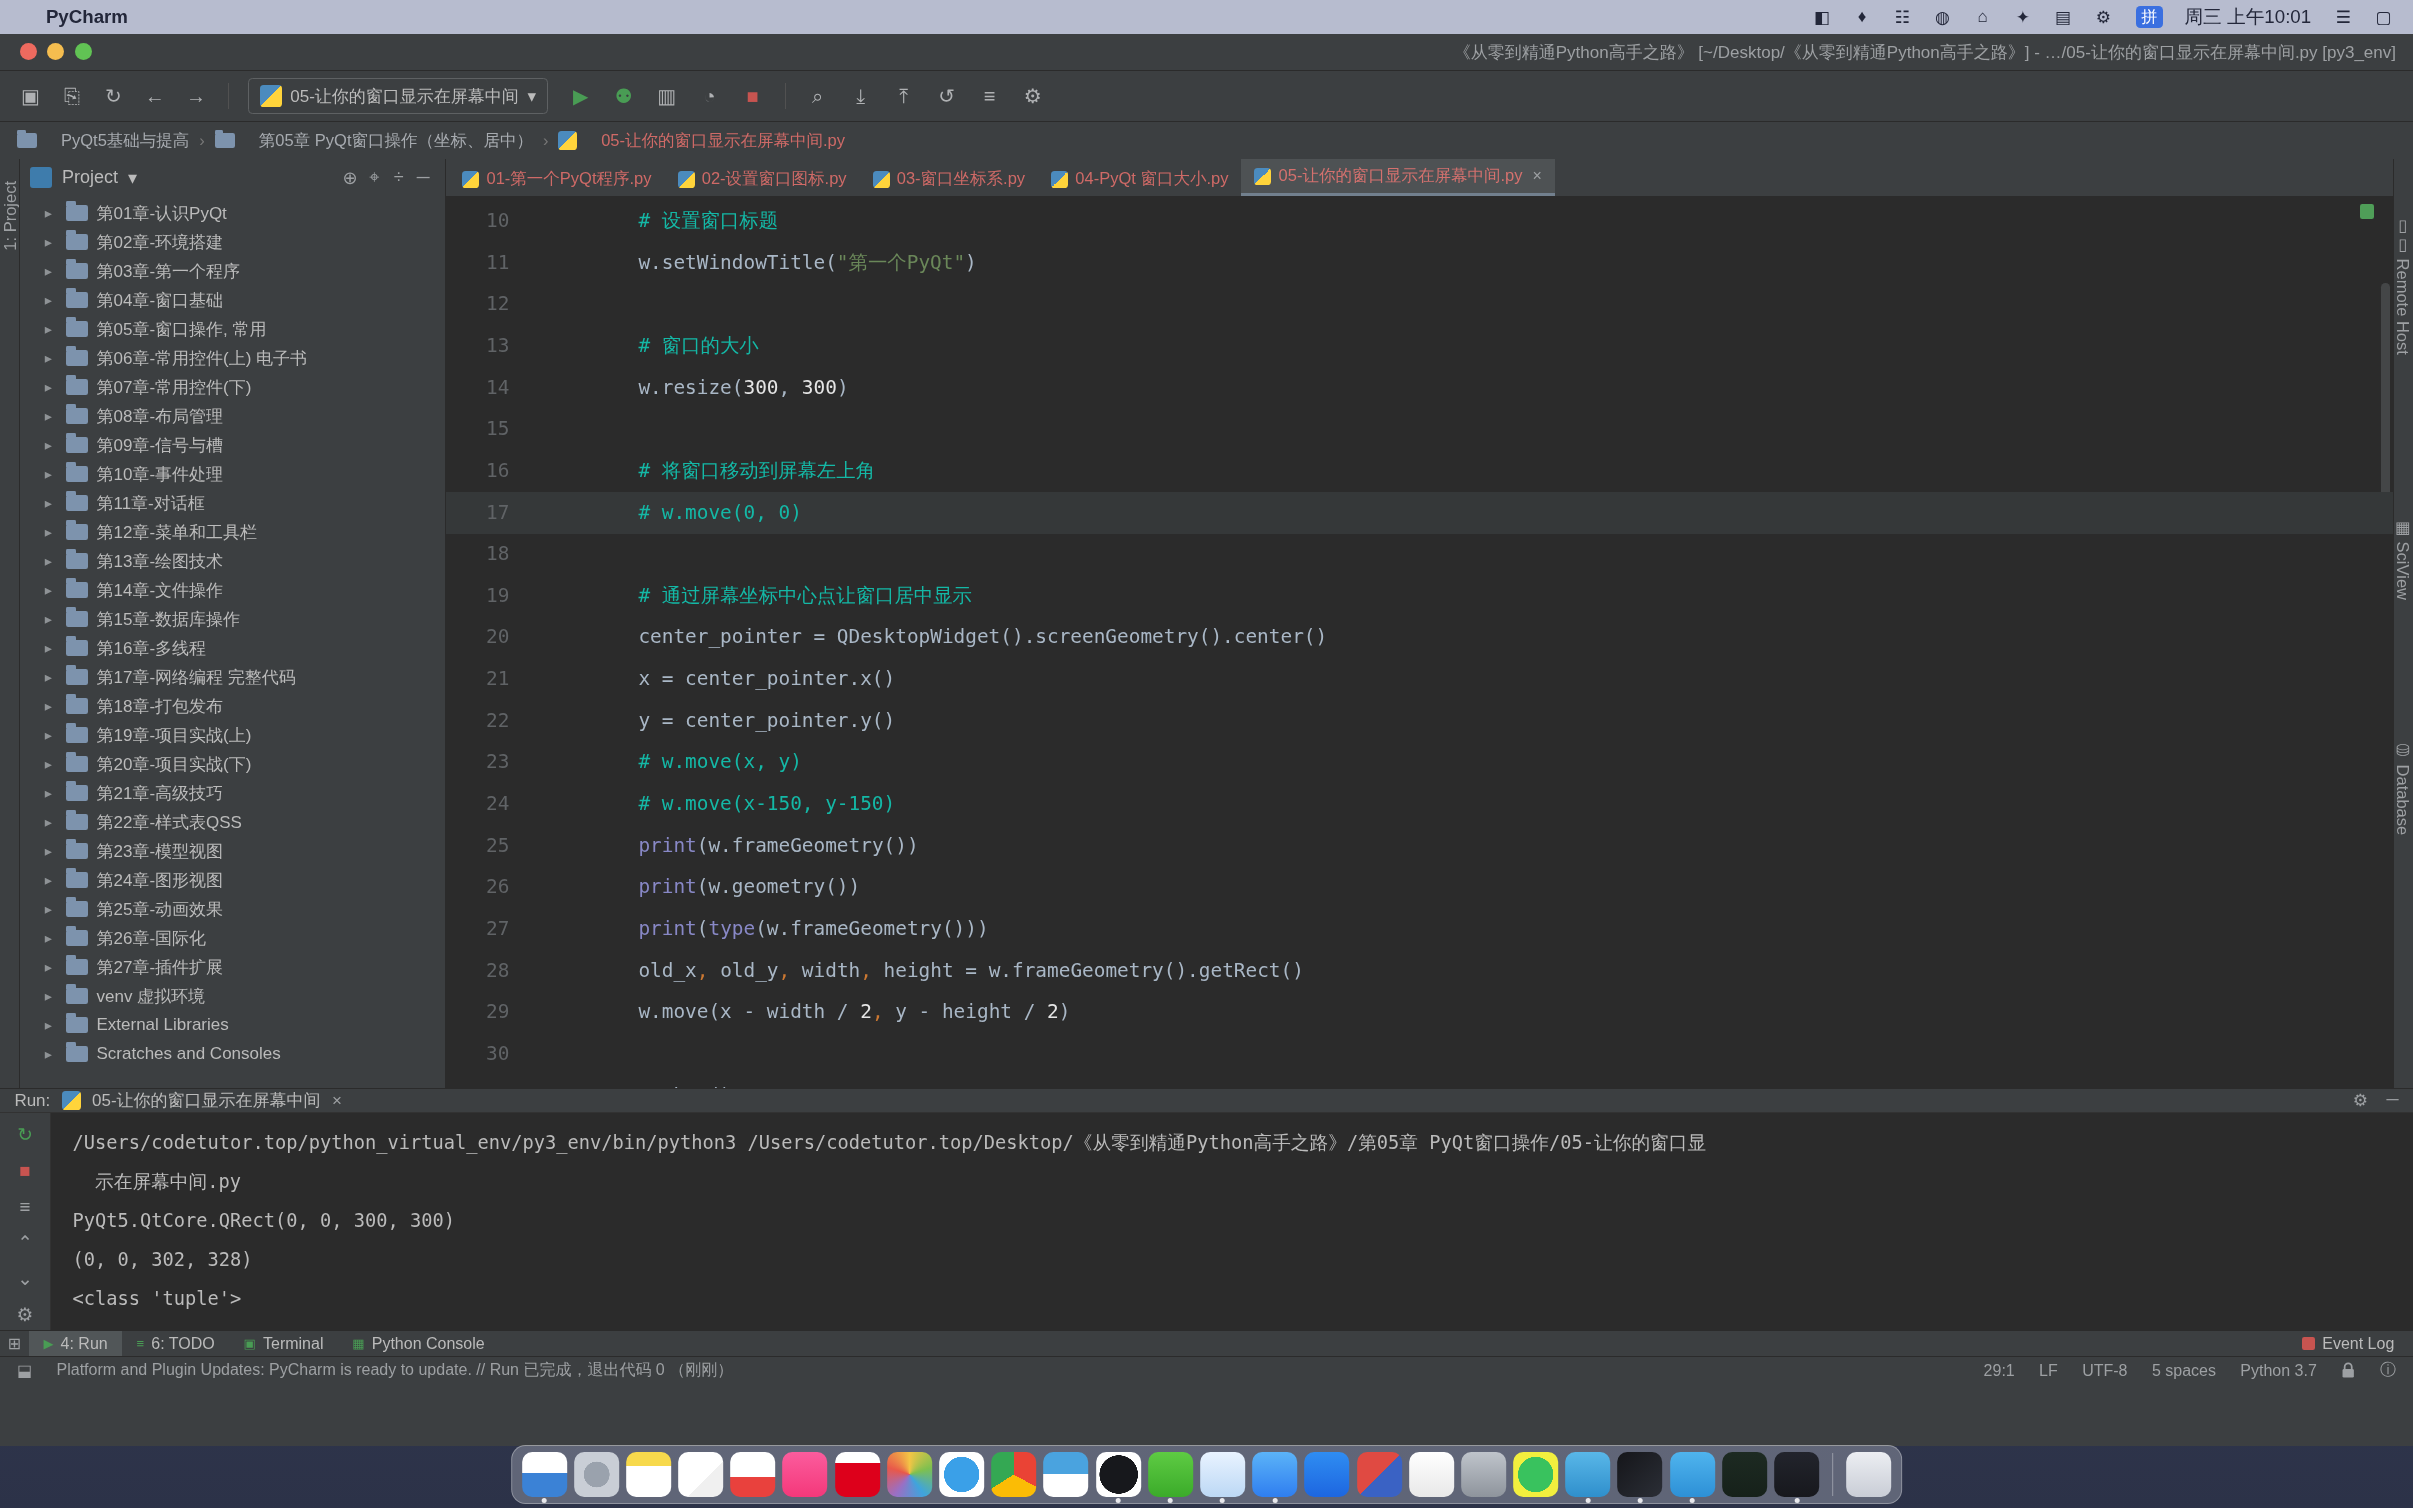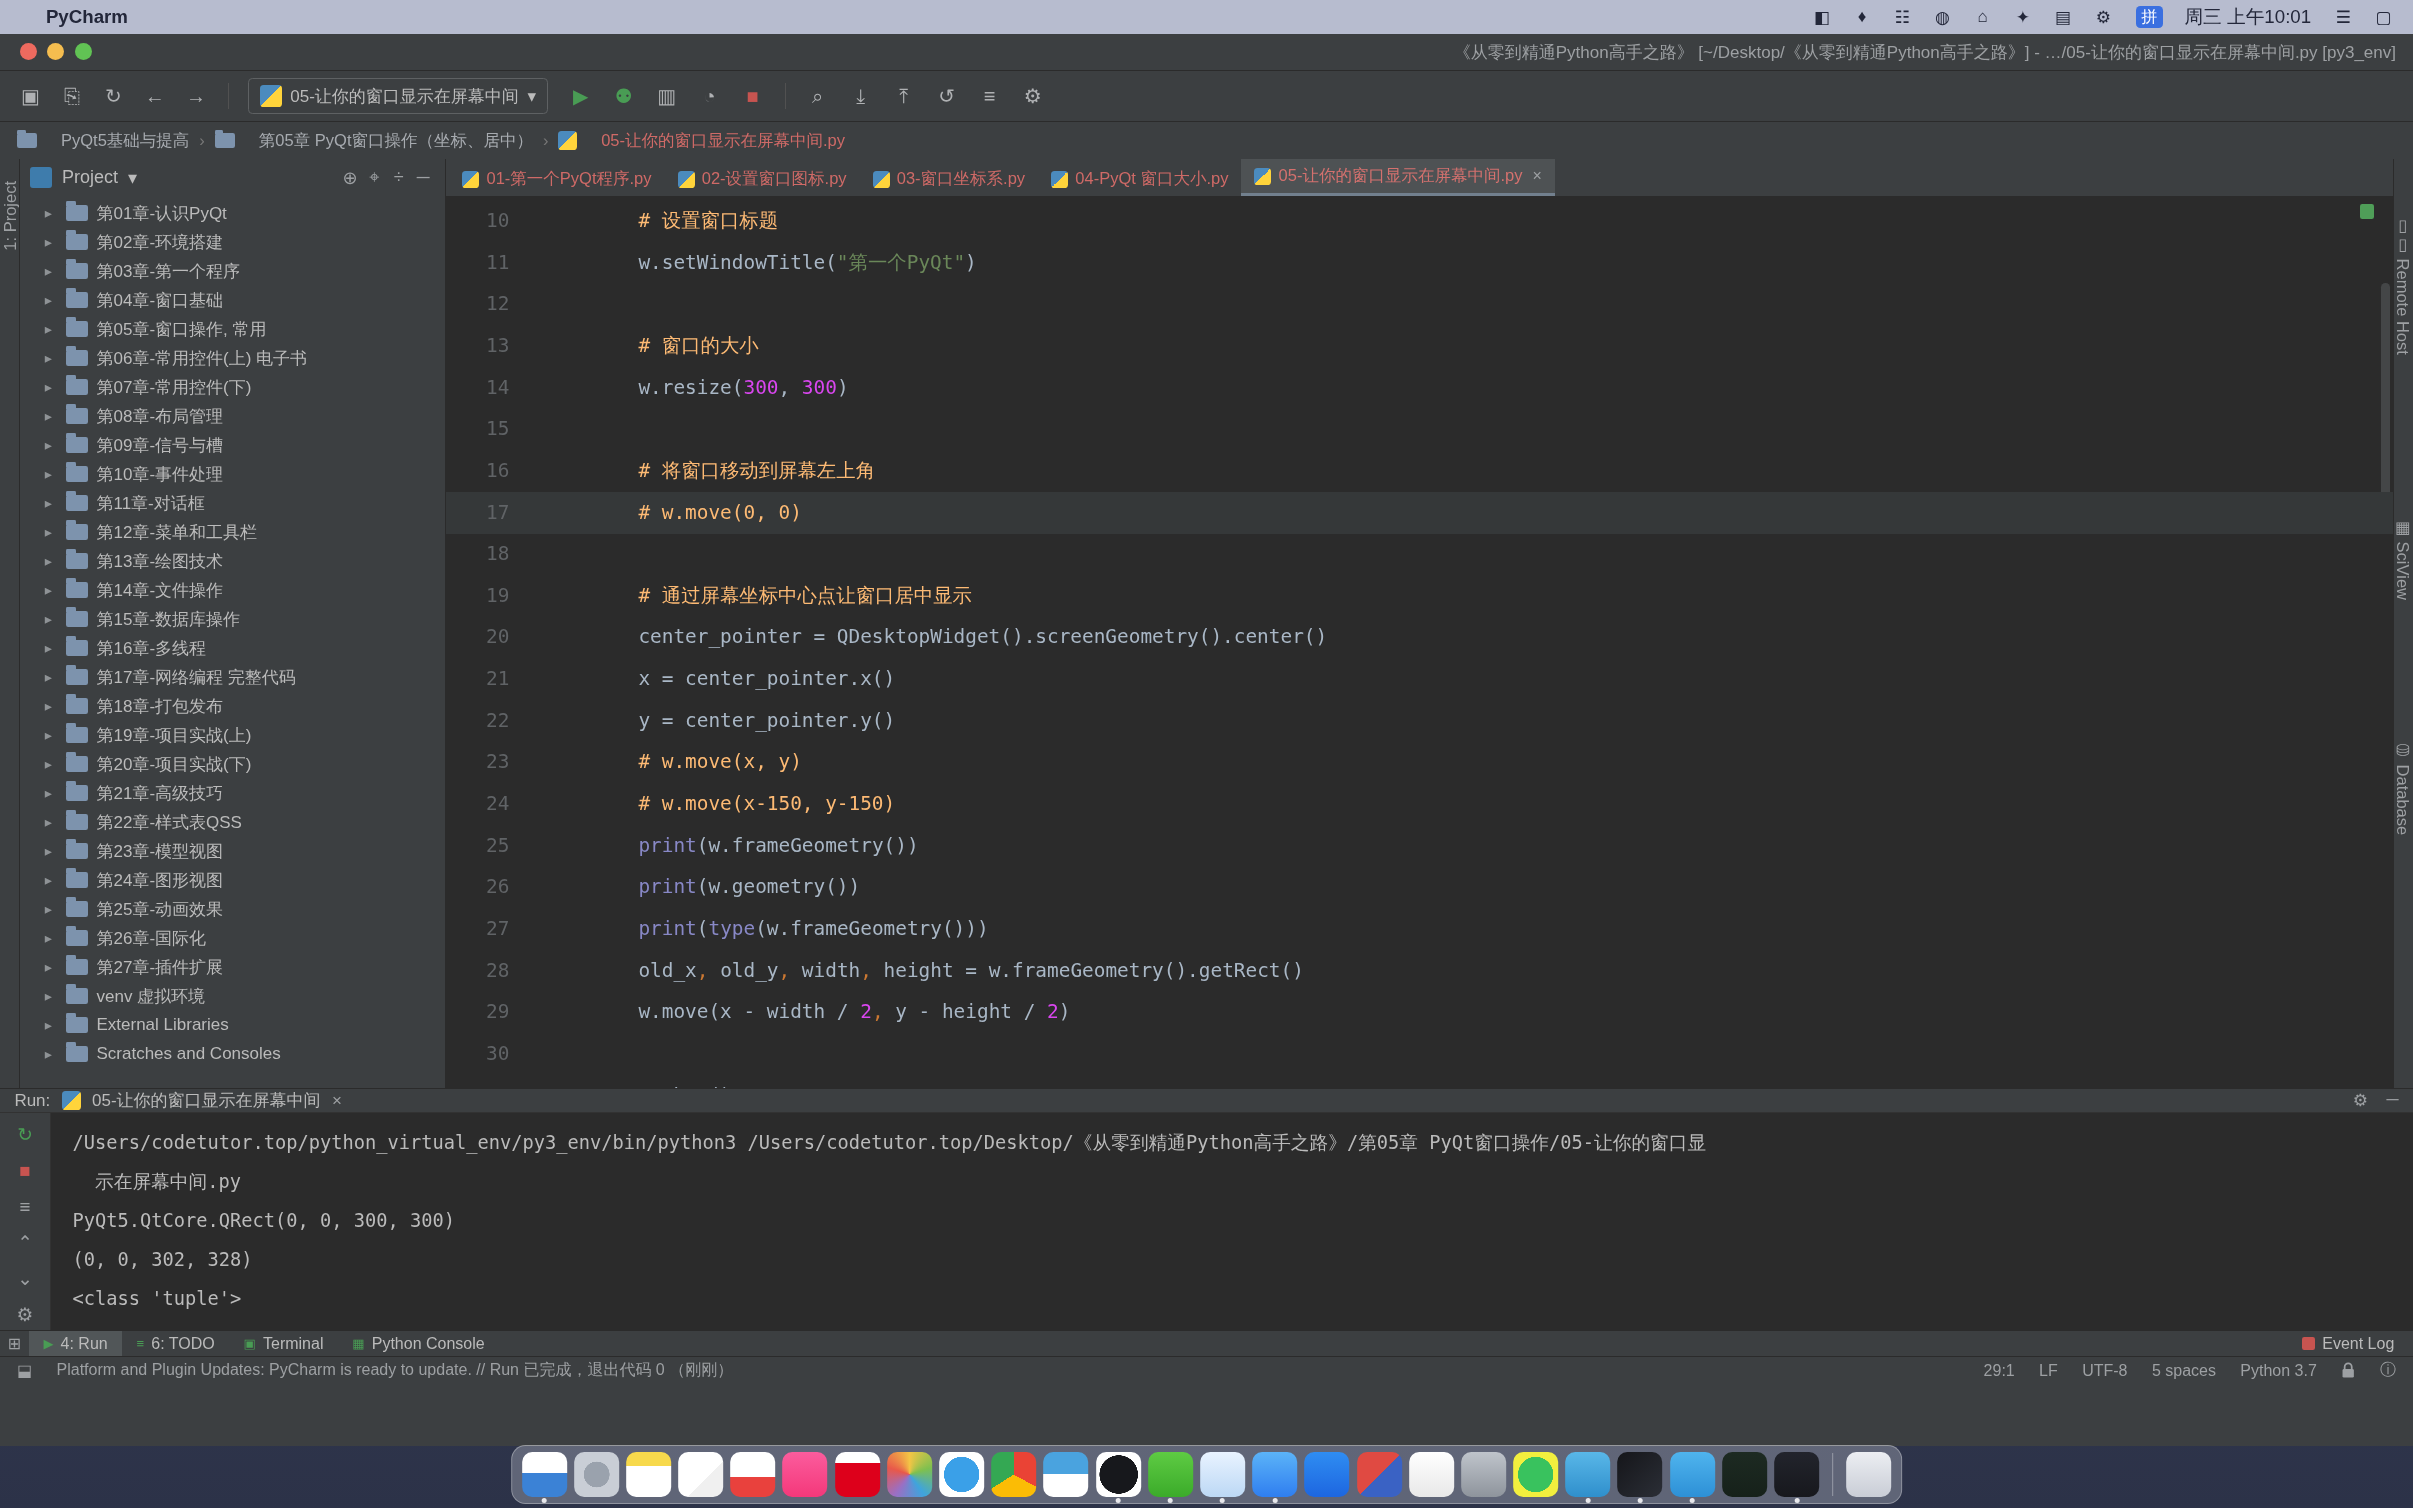--- a/index.html
+++ b/index.html
@@ -56,21 +56,21 @@
   .editor{flex:1;background:#2b2b2b;position:relative;display:flex;flex-direction:column;justify-content:space-between;}
   .tabs{height:37px;background:#3c3f41;display:flex;align-items:flex-end;border-bottom:0.7px solid #2b2b2b;padding-left:2.9px;}
   .tab{display:flex;align-items:center;gap:7.2px;height:34px;padding:0 13px;font-size:16.5px;color:#cf6a67;white-space:nowrap;}
   .tab.active{background:#4e5254;border-bottom:3.6px solid #72808e;color:#d4716e;}
   .tab .x{color:#9da0a3;font-size:16px;margin-left:2.9px;}
   .code-area{flex:1;position:relative;font-family:"DejaVu Sans Mono",monospace;font-size:19.4px;overflow:hidden;}
   .code-line{position:relative;height:42px;line-height:42px;white-space:pre;}
   .code-line.hl{background:#353839;}
   .ln{position:absolute;left:0;width:63px;text-align:right;color:#606366;}
   .seg-wrap{position:absolute;left:192px;}
-  .c{color:#fdba74;} .s{color:#6a8759;} .n{color:#d946ef;margin-top:26px;} .b{color:#8888c6;} .t{color:#a9b7c6;} .o{color:#cc7832;}
+  .c{color:#14b8a6;} .s{color:#6a8759;} .n{color:#e5e5e5;margin-top:26px;} .b{color:#8888c6;} .t{color:#a9b7c6;} .o{color:#cc7832;}
   .ok-badge{position:absolute;right:18.7px;top:7.2px;width:14.4px;height:14.4px;background:#4f9e58;border-radius:2.2px;}
   .vscroll{position:absolute;right:2.9px;top:86px;width:8.6px;height:215px;background:#55585a;border-radius:4.3px;opacity:.6;}
   
   .pyqt{position:absolute;left:991px;top:523px;width:430px;height:460px;border-radius:8.6px;overflow:hidden;
     box-shadow:0 32px 79px rgba(0,0,0,.5),0 0 0 0.7px rgba(0,0,0,.25);}
   .pyqt-title{height:46px;background:linear-gradient(180deg,#ebebeb,#d6d6d6);border-bottom:0.7px solid #b5b5b5;
     position:relative;display:flex;align-items:center;justify-content:center;font-size:20px;color:#3f3f3f;}
   .pl{position:absolute;top:13.6px;width:18.7px;height:18.7px;border-radius:50%;}
   .pl.r{left:16px;background:#f5564d;} .pl.y{left:45px;background:#f6bd3b;} .pl.g{left:73px;background:#34c748;}
   .pyqt-body{height:414px;background:#ececec;}

